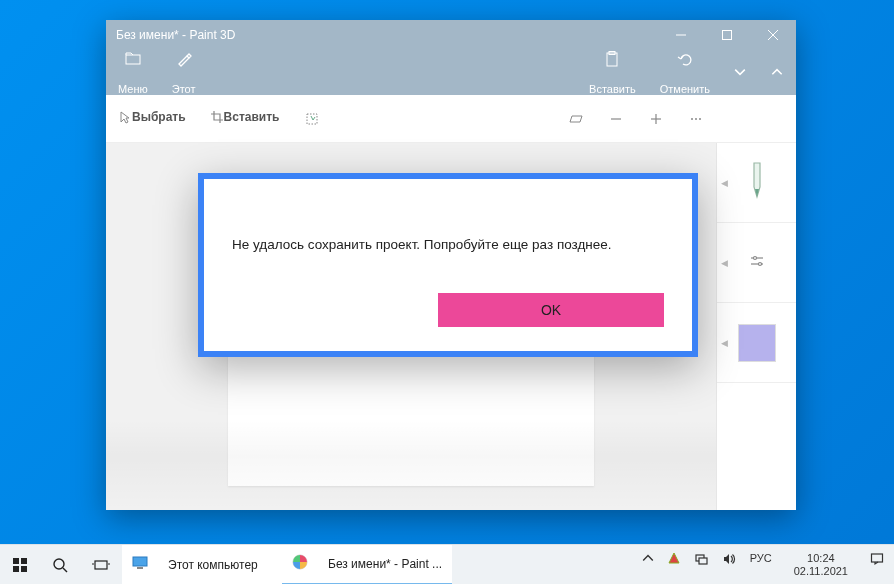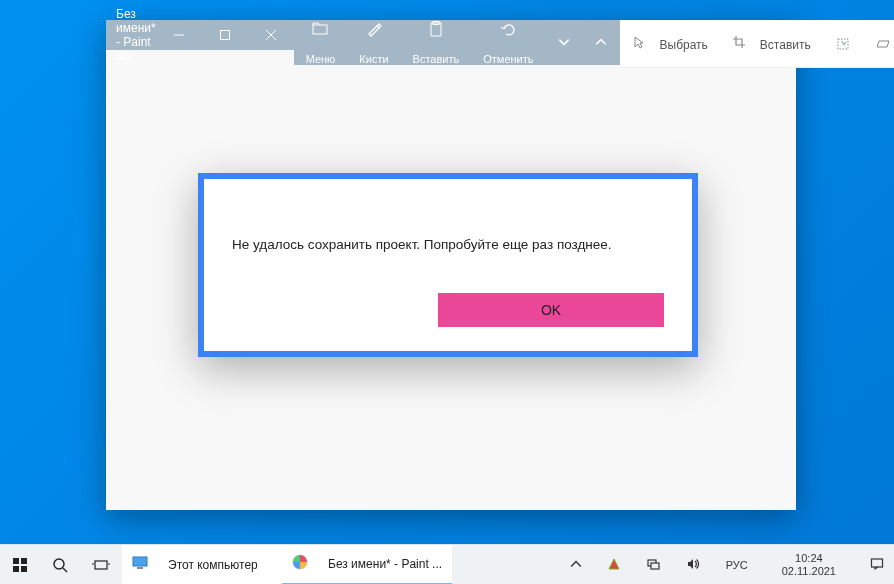--- a/index.html
+++ b/index.html
@@ -1,32 +1,32 @@
 <!DOCTYPE html>
 <html><head>
 <meta charset="utf-8">
 <style>
   * { box-sizing: border-box; margin: 0; padding: 0; font-family: "Segoe UI", sans-serif; }
   body { width: 894px; height: 584px; background: linear-gradient(135deg, #0090f0 0%, #0078d7 100%); overflow: hidden; position: relative; }
 
-  .window { position: absolute; left: 106px; top: 20px; width: 690px; height: 490px; background: #f8f8f8; box-shadow: 0 8px 30px rgba(0,0,0,0.35); display: flex; flex-direction: row; }
+  .window { position: absolute; left: 106px; top: 20px; width: 690px; height: 490px; background: #f8f8f8; box-shadow: 0 8px 30px rgba(0,0,0,0.35); display: flex; flex-direction: column; }
 
   .titlebar { height: 30px; background: #a3b7c7; display: flex; align-items: center; color: #fff; font-size: 12px; }
   .titlebar-title { padding-left: 10px; flex: 1; }
   .tb-btn { width: 46px; height: 30px; display: flex; align-items: center; justify-content: center; color: #fff; }
   .tb-btn svg { width: 10px; height: 10px; stroke: #fff; stroke-width: 1; fill: none; }
 
   .toolbar { height: 45px; background: #a3b7c7; display: flex; align-items: center; color: #fff; font-size: 11px; }
   .tool-item { display: flex; flex-direction: column; align-items: center; padding: 0 12px; gap: 16px; }
   .tool-item .ico { height: 16px; display: flex; align-items: center; justify-content: center; }
   .spacer { flex: 1; }
   .chev { padding: 0 12px; }
 
   .subbar { height: 48px; background: #fff; display: flex; align-items: center; font-size: 12px; color: #555; border-bottom: 1px solid #eee; }
-  .sub-item { display: flex; align-items: flex-end; gap: 14px; padding: 0 12px; }
+  .sub-item { display: flex; align-items: flex-start; gap: 0; padding: 0 12px; font-weight: bold; }
   .sub-spacer { flex: 1; }
   .sub-ico { width: 40px; display: flex; align-items: center; justify-content: center; color: #888; }
 
   .body { flex: 1; display: flex; min-height: 0; }
   .canvas-area { flex: 1; background: #f1f1f1; position: relative; display: flex; align-items: center; justify-content: center; overflow: hidden; }
   .canvas-area::after { content:""; position:absolute; left:0; right:0; bottom:0; height:90px; background:linear-gradient(to bottom, rgba(0,0,0,0) 0%, rgba(0,0,0,0.03) 40%, rgba(0,0,0,0) 100%);}
   .canvas { width: 366px; height: 230px; background: #fff; margin-top:88px; box-shadow: 0 1px 2px rgba(0,0,0,.08);}
 
   .sidepanel { width: 80px; background: #fff; border-left: 1px solid #e6e6e6; display: flex; flex-direction: column; }
   .side-row { height: 80px; border-bottom: 1px solid #eee; display: flex; align-items: center; justify-content: center; position: relative; }
@@ -37,21 +37,21 @@
   .dialog-msg { font-size: 13.5px; color: #222; flex: 1; padding-top: 30px; }
   .dialog-actions { display: flex; justify-content: flex-end; }
   .dialog-btn { width: 226px; height: 34px; background: #ec4899; border: none; font-size: 14px; color: #222; cursor: default; }
 
   .taskbar { position: absolute; left: 0; right: 0; bottom: 0; height: 40px; background: #eef2f5; display: flex; align-items: center; font-size: 12px; color: #222; border-top: 1px solid #dbe2e8; }
   .tb-item { height: 40px; display: flex; align-items: center; justify-content: center; padding: 0 12px; }
   .tb-item.app { gap: 20px; padding: 0 10px; min-width: 160px; justify-content: flex-start; }
   .tb-item.app.active { background: #fff; border-bottom: 2px solid #76b9ed; }
   .tb-item.app.open { background: #fff; }
   .tb-spacer { flex: 1; }
-  .tray { display: flex; align-items: center; gap: 26px; padding: 0 10px; font-size: 11px; color: #333; }
+  .tray { display: flex; align-items: flex-start; gap: 14px; padding: 0 10px; font-size: 11px; color: #333; }
   .clock { text-align: center; line-height: 1.15; font-size: 11px; padding: 0 8px; }
 
   svg.ico16 { width: 16px; height: 16px; }
   svg.ico14 { width: 14px; height: 14px; }
   svg.ico12 { width: 12px; height: 12px; }
 </style>
 </head>
 <body>
 
 <div class="window">
@@ -86,21 +86,21 @@
       </div>
       <span>Меню</span>
     </div>
     <div class="tool-item">
       <div class="ico">
         <svg class="ico16" viewBox="0 0 16 16" fill="none" stroke="#fff" stroke-width="1.3">
             <path d="M3 13 L11 5 L13 7 L5 15 Z"></path>
             <path d="M11 5 L13 3 L15 5 L13 7"></path>
           </svg>
       </div>
-      <span>Кисти</span>
+      <span>Этот</span>
     </div>
     <div class="spacer"></div>
     <div class="tool-item">
       <div class="ico">
         <svg class="ico16" viewBox="0 0 16 16" fill="none" stroke="#fff" stroke-width="1">
             <rect x="3" y="2" width="10" height="13"></rect>
             <rect x="5" y="0.5" width="6" height="3"></rect>
           </svg>
       </div>
       <span>Вставить</span>

